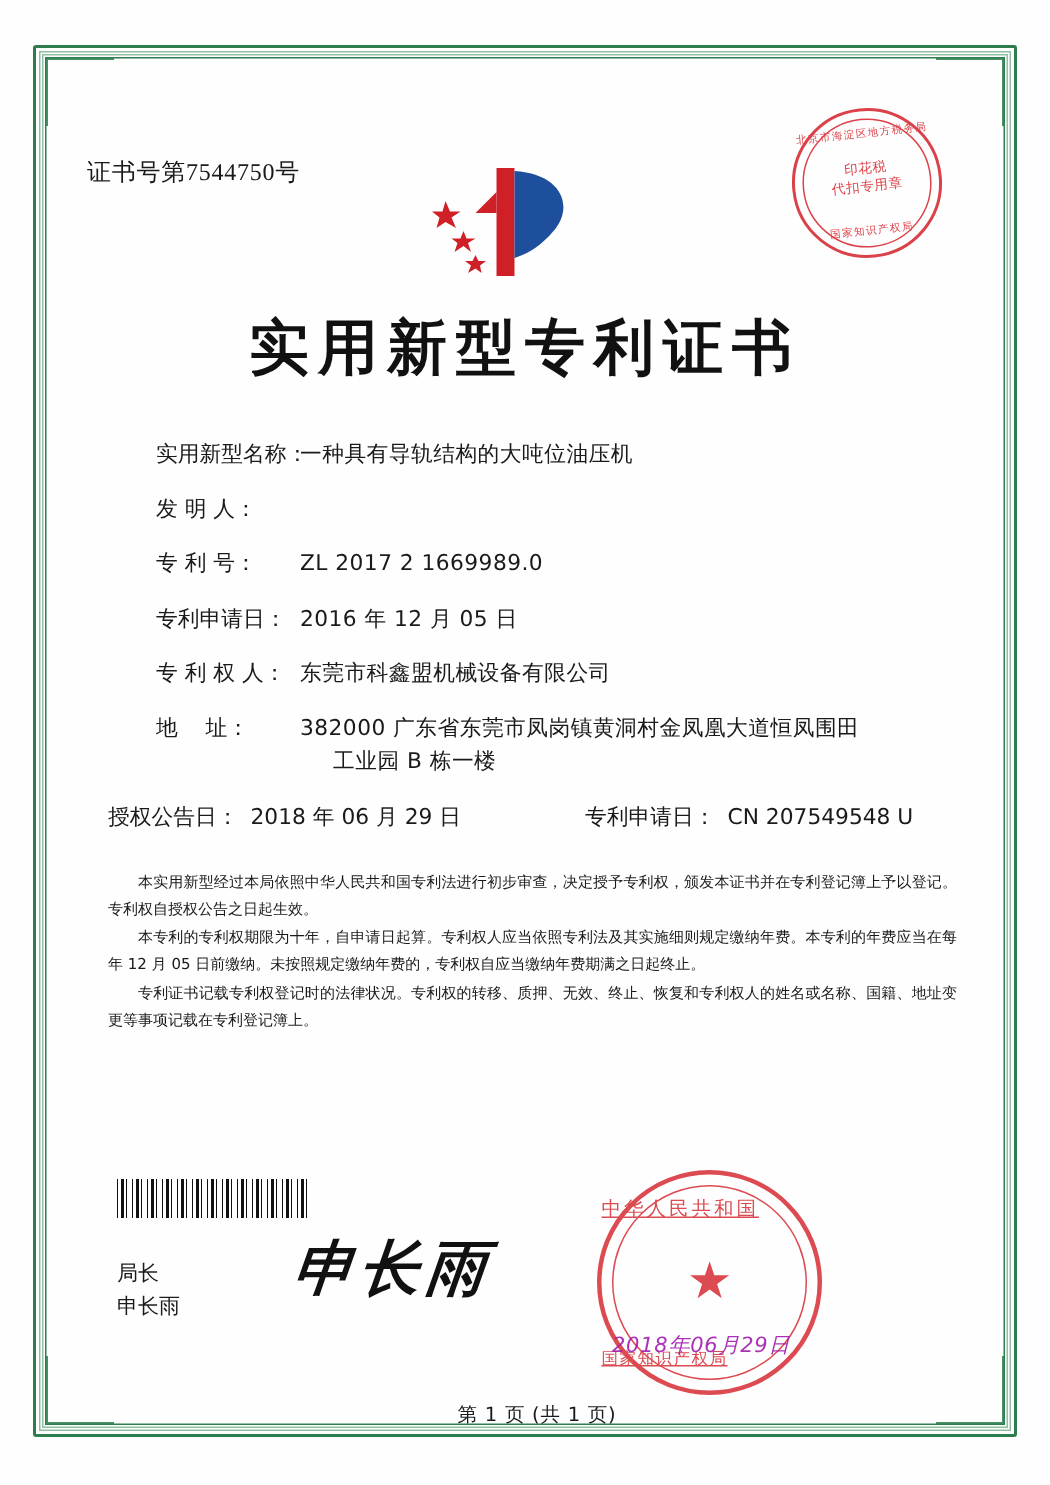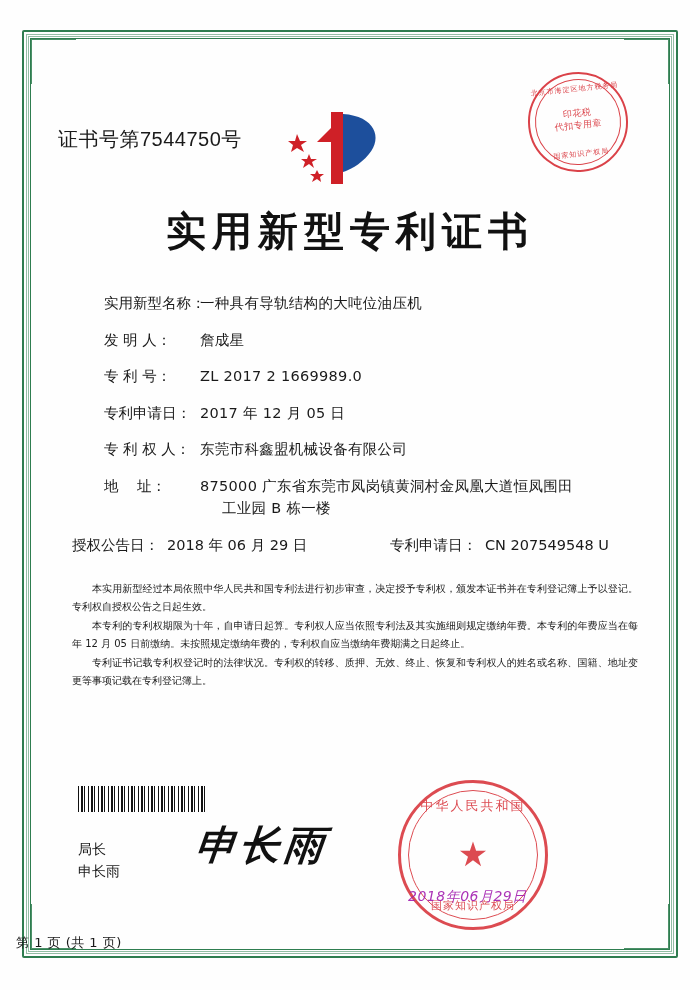--- a/index.html
+++ b/index.html
@@ -58,24 +58,24 @@
   }
   .corner.tl { left: 30px;  top: 38px;  border-right: none; border-bottom: none; }
   .corner.tr { right: 30px; top: 38px;  border-left: none;  border-bottom: none; }
   .corner.bl { left: 30px;  bottom: 40px; border-right: none; border-top: none; }
   .corner.br { right: 30px; bottom: 40px; border-left: none;  border-top: none; }
 
   
   .cert-no {
     position: absolute;
     left: 58px;
-    top: 126px;
-    font-size: 20px;
+    top: 105px;
+    font-size: 16px;
     letter-spacing: .5px;
-    font-family: Liberation Sans, sans-serif;
+    font-family: Liberation Serif, serif;
   }
 
   .emblem {
     position: absolute;
     left: 283px;
     top: 108px;
     width: 110px;
     height: 80px;
   }
 
@@ -250,23 +250,24 @@
     left: 50%;
     top: 50%;
     transform: translate(-50%, -52%);
     font-size: 34px;
     line-height: 1;
   }
   .office-seal .seal-arc {
     position: absolute;
     left: 0;
     width: 100%;
-    text-align: center;
+    text-align: left;
     font-size: 13px;
     letter-spacing: 2px;
+    text-decoration: underline;
   }
   .office-seal .seal-arc.top { top: 14px; }
   .office-seal .seal-arc.bottom { bottom: 14px; font-size: 11px; letter-spacing: 1px; }
 
   .seal-date {
     position: absolute;
     left: 408px;
     top: 888px;
     font-size: 14px;
     color: #a21caf;
@@ -274,20 +275,21 @@
     opacity: .9;
     font-style: italic;
   }
 
   
   .footer {
     position: absolute;
     left: 16px;
     right: 0;
     top: 934px;
+    text-align: center;
     font-size: 13px;
     letter-spacing: .5px;
   }
 </style>
 </head>
 <body>
 
 <div class="page">
 
   <div class="border-outer"></div>
@@ -322,42 +324,41 @@
 
   <div class="fields">
 
     <div class="field-row">
       <div class="field-label">实用新型名称：</div>
       <div class="field-value">一种具有导轨结构的大吨位油压机</div>
     </div>
 
     <div class="field-row">
       <div class="field-label">发 明 人：</div>
-      <div class="field-value">詹成星</div>
     </div>
 
     <div class="field-row">
       <div class="field-label">专 利 号：</div>
       <div class="field-value">ZL 2017 2 1669989.0</div>
     </div>
 
     <div class="field-row">
       <div class="field-label">专利申请日：</div>
-      <div class="field-value">2017 年 12 月 05 日</div>
+      <div class="field-value">2016 年 12 月 05 日</div>
     </div>
 
     <div class="field-row">
       <div class="field-label">专 利 权 人：</div>
       <div class="field-value">东莞市科鑫盟机械设备有限公司</div>
     </div>
 
     <div class="field-row">
       <div class="field-label">地    址：</div>
       <div class="field-value">
-        <span>875000 广东省东莞市凤岗镇黄洞村金凤凰大道恒凤围田</span>
+        <span>382000 广东省东莞市凤岗镇黄洞村金凤凰大道恒凤围田</span>
         <span class="line2">工业园 B 栋一楼</span>
       </div>
     </div>
 
     <div class="row-split">
       <div class="half left">
         <span class="lbl">授权公告日：</span>
         <span>2018 年 06 月 29 日</span>
       </div>
       <div class="half">

